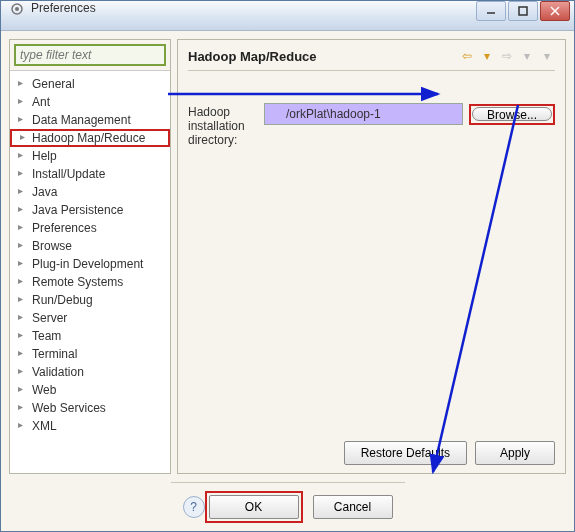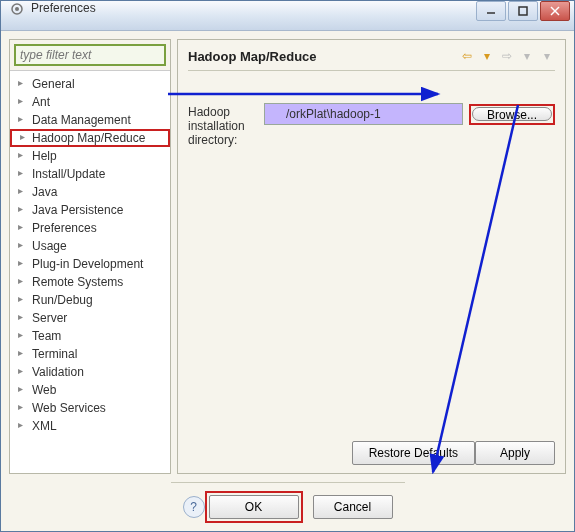--- a/index.html
+++ b/index.html
@@ -34,21 +34,21 @@
 .nav-icon.dim { color: #bbb; }
 
 .form-row { display: flex; align-items: center; gap: 6px; margin-bottom: 10px; }
 .form-label { color: #333; margin-top: 24px; }
 .dir-input { flex: 1; height: 22px; border: 1px solid #9aa89a; background: #c4b5fd; padding: 2px 21px; color: #333; }
 .browse-btn { height: 14px; padding: 0 14px; background: linear-gradient(to bottom, #fdfdfd, #e4e4e4); border: 1px solid #8a8a8a; border-radius: 10px; cursor: pointer; }
 .browse-highlight { border: 2px solid #c92020; padding: 1px; display: inline-block; }
 
 .spacer { flex: 1; }
 
-.page-buttons { display: flex; justify-content: flex-end; padding-top: 6px; }
+.page-buttons { display: flex; justify-content: flex-end; gap: 8px; padding-top: 6px; }
 .btn { height: 24px; padding: 0 16px; background: linear-gradient(to bottom, #fdfdfd, #e4e4e4); border: 1px solid #8a8a8a; border-radius: 2px; cursor: pointer; min-width: 80px; }
 
 .bottom-bar { display: flex; align-items: center; justify-content: space-between; padding: 8px 12px; border-top: 1px solid #c8c8b8; background: #f6f4ec; }
 .help-icon { width: 22px; height: 22px; border: 1px solid #9bb0cc; border-radius: 50%; display: flex; align-items: center; justify-content: center; color: #4a6a9a; cursor: pointer; background: #eaf0f8; }
 .bottom-buttons { display: flex; gap: 10px; align-items: center; }
 .ok-highlight { border: 2px solid #c92020; padding: 2px; display: inline-block; }
 .btn.ok { min-width: 90px; }
 
 svg.arrow { position: absolute; pointer-events: none; }
 </style>
@@ -95,21 +95,21 @@
         <div class="tree" id="tree">
             <div class="tree-item">General</div>
             <div class="tree-item">Ant</div>
             <div class="tree-item">Data Management</div>
             <div class="tree-item selected">Hadoop Map/Reduce</div>
             <div class="tree-item">Help</div>
             <div class="tree-item">Install/Update</div>
             <div class="tree-item">Java</div>
             <div class="tree-item">Java Persistence</div>
             <div class="tree-item">Preferences</div>
-            <div class="tree-item">Usage</div>
+            <div class="tree-item">Browse</div>
             <div class="tree-item">Plug-in Development</div>
             <div class="tree-item">Remote Systems</div>
             <div class="tree-item">Run/Debug</div>
             <div class="tree-item">Server</div>
             <div class="tree-item">Team</div>
             <div class="tree-item">Terminal</div>
             <div class="tree-item">Validation</div>
             <div class="tree-item">Web</div>
             <div class="tree-item">Web Services</div>
             <div class="tree-item">XML</div>

